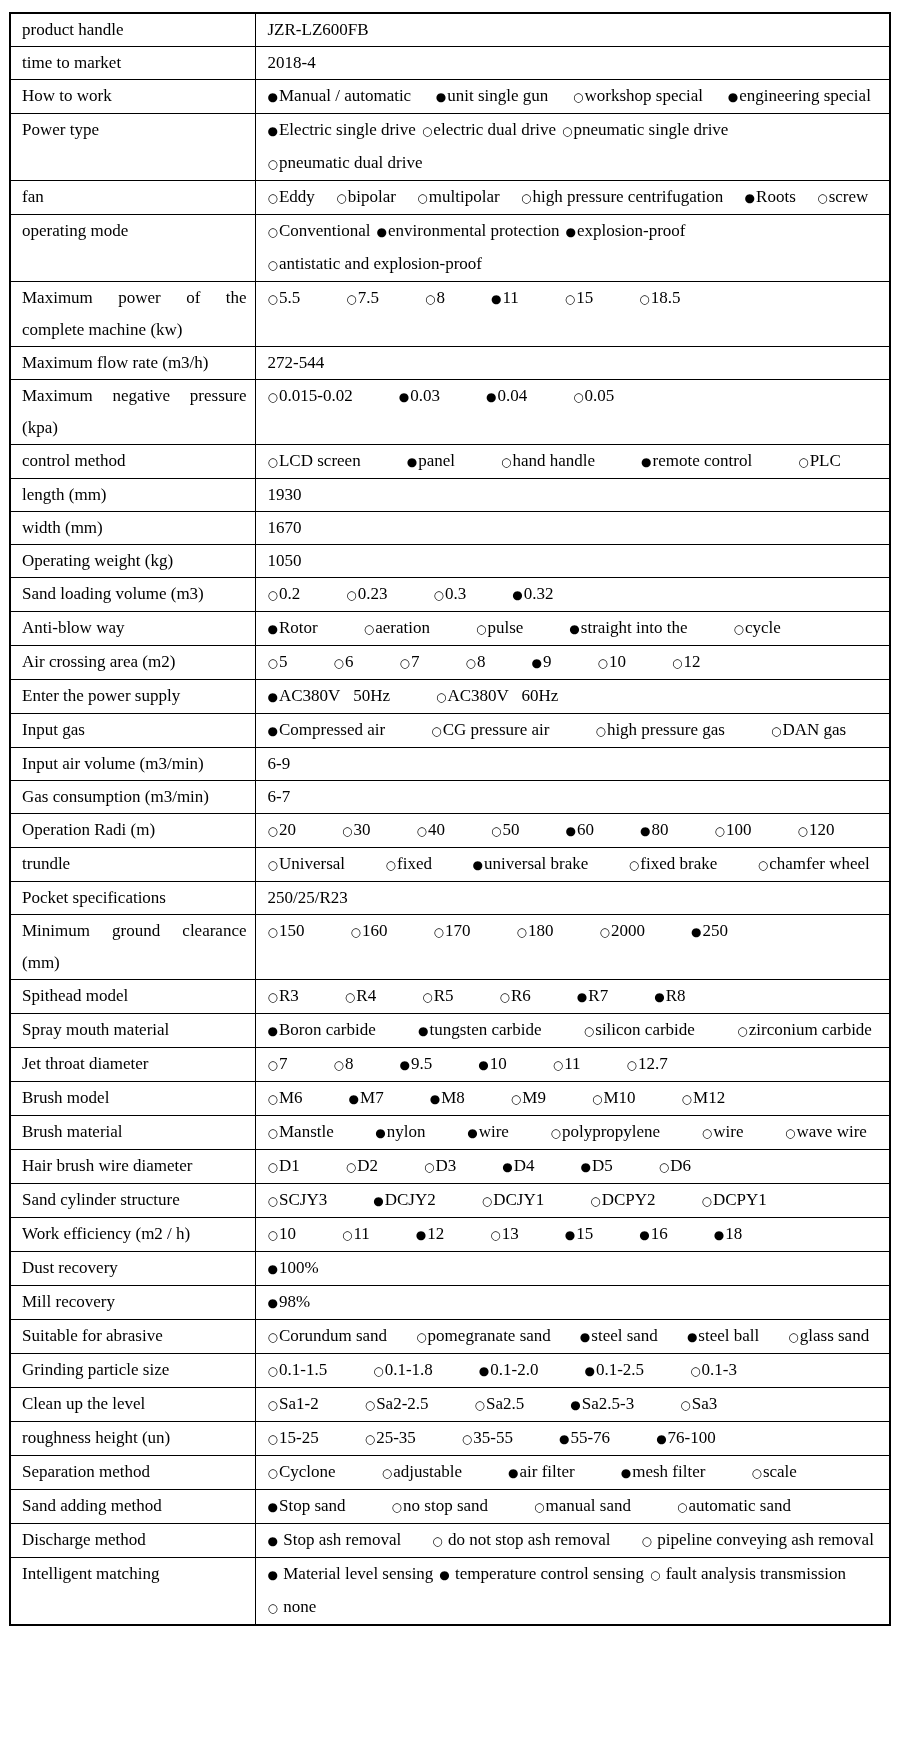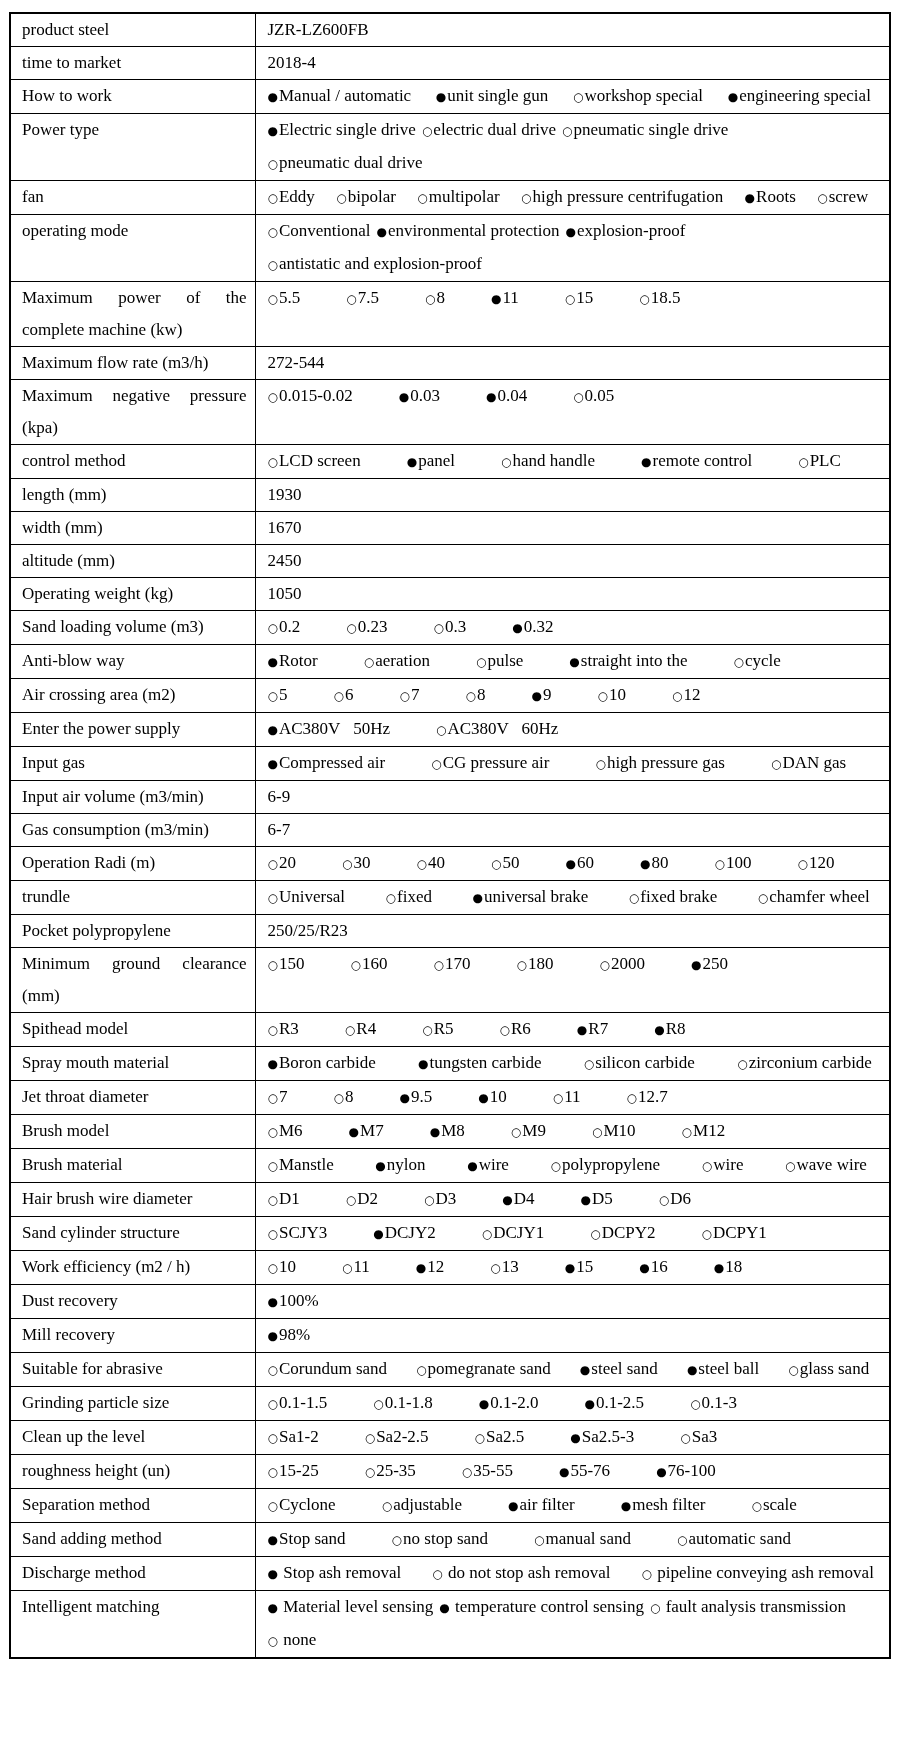--- a/index.html
+++ b/index.html
@@ -51,21 +51,21 @@
 </head>
 <body>
 
 <table class="spec">
   <colgroup>
     <col style="width:245px">
     <col>
   </colgroup>
   <tbody id="spec-body">
       <tr>
-        <td class="c-label"><span>product steel</span></td>
+        <td class="c-label"><span>product handle</span></td>
         <td class="c-value"><span>JZR-LZ600FB</span></td>
       </tr>
       <tr>
         <td class="c-label"><span>time to market</span></td>
         <td class="c-value"><span>2018-4</span></td>
       </tr>
       <tr>
         <td class="c-label"><span>How to work</span></td>
         <td class="c-value"><span class="opt" style="margin-right: 24.6667px;"><span class="marker">●</span><span>Manual / automatic</span></span><span class="opt" style="margin-right: 24.6667px;"><span class="marker">●</span><span>unit single gun</span></span><span class="opt" style="margin-right: 24.6667px;"><span class="marker">○</span><span>workshop special</span></span><span class="opt"><span class="marker">●</span><span>engineering special</span></span></td>
       </tr>
@@ -99,24 +99,20 @@
       </tr>
       <tr>
         <td class="c-label"><span>length (mm)</span></td>
         <td class="c-value"><span>1930</span></td>
       </tr>
       <tr>
         <td class="c-label"><span>width (mm)</span></td>
         <td class="c-value"><span>1670</span></td>
       </tr>
       <tr>
-        <td class="c-label"><span>altitude (mm)</span></td>
-        <td class="c-value"><span>2450</span></td>
-      </tr>
-      <tr>
         <td class="c-label"><span>Operating weight (kg)</span></td>
         <td class="c-value"><span>1050</span></td>
       </tr>
       <tr>
         <td class="c-label"><span>Sand loading volume (m3)</span></td>
         <td class="c-value"><span class="opt" style="margin-right: 46px;"><span class="marker">○</span><span>0.2</span></span><span class="opt" style="margin-right: 46px;"><span class="marker">○</span><span>0.23</span></span><span class="opt" style="margin-right: 46px;"><span class="marker">○</span><span>0.3</span></span><span class="opt"><span class="marker">●</span><span>0.32</span></span></td>
       </tr>
       <tr>
         <td class="c-label"><span>Anti-blow way</span></td>
         <td class="c-value"><span class="opt" style="margin-right: 46px;"><span class="marker">●</span><span>Rotor</span></span><span class="opt" style="margin-right: 46px;"><span class="marker">○</span><span>aeration</span></span><span class="opt" style="margin-right: 46px;"><span class="marker">○</span><span>pulse</span></span><span class="opt" style="margin-right: 46px;"><span class="marker">●</span><span>straight into the</span></span><span class="opt"><span class="marker">○</span><span>cycle</span></span></td>
@@ -143,21 +139,21 @@
       </tr>
       <tr>
         <td class="c-label"><span>Operation Radi (m)</span></td>
         <td class="c-value"><span class="opt" style="margin-right: 46px;"><span class="marker">○</span><span>20</span></span><span class="opt" style="margin-right: 46px;"><span class="marker">○</span><span>30</span></span><span class="opt" style="margin-right: 46px;"><span class="marker">○</span><span>40</span></span><span class="opt" style="margin-right: 46px;"><span class="marker">○</span><span>50</span></span><span class="opt" style="margin-right: 46px;"><span class="marker">●</span><span>60</span></span><span class="opt" style="margin-right: 46px;"><span class="marker">●</span><span>80</span></span><span class="opt" style="margin-right: 46px;"><span class="marker">○</span><span>100</span></span><span class="opt"><span class="marker">○</span><span>120</span></span></td>
       </tr>
       <tr>
         <td class="c-label"><span>trundle</span></td>
         <td class="c-value"><span class="opt" style="margin-right: 40.5px;"><span class="marker">○</span><span>Universal</span></span><span class="opt" style="margin-right: 40.5px;"><span class="marker">○</span><span>fixed</span></span><span class="opt" style="margin-right: 40.5px;"><span class="marker">●</span><span>universal brake</span></span><span class="opt" style="margin-right: 40.5px;"><span class="marker">○</span><span>fixed brake</span></span><span class="opt"><span class="marker">○</span><span>chamfer wheel</span></span></td>
       </tr>
       <tr>
-        <td class="c-label"><span>Pocket polypropylene</span></td>
+        <td class="c-label"><span>Pocket specifications</span></td>
         <td class="c-value"><span>250/25/R23</span></td>
       </tr>
       <tr>
         <td class="c-label"><span>Minimum ground clearance (mm)</span></td>
         <td class="c-value"><span class="opt" style="margin-right: 46px;"><span class="marker">○</span><span>150</span></span><span class="opt" style="margin-right: 46px;"><span class="marker">○</span><span>160</span></span><span class="opt" style="margin-right: 46px;"><span class="marker">○</span><span>170</span></span><span class="opt" style="margin-right: 46px;"><span class="marker">○</span><span>180</span></span><span class="opt" style="margin-right: 46px;"><span class="marker">○</span><span>2000</span></span><span class="opt"><span class="marker">●</span><span>250</span></span></td>
       </tr>
       <tr>
         <td class="c-label"><span>Spithead model</span></td>
         <td class="c-value"><span class="opt" style="margin-right: 46px;"><span class="marker">○</span><span>R3</span></span><span class="opt" style="margin-right: 46px;"><span class="marker">○</span><span>R4</span></span><span class="opt" style="margin-right: 46px;"><span class="marker">○</span><span>R5</span></span><span class="opt" style="margin-right: 46px;"><span class="marker">○</span><span>R6</span></span><span class="opt" style="margin-right: 46px;"><span class="marker">●</span><span>R7</span></span><span class="opt"><span class="marker">●</span><span>R8</span></span></td>
       </tr>

